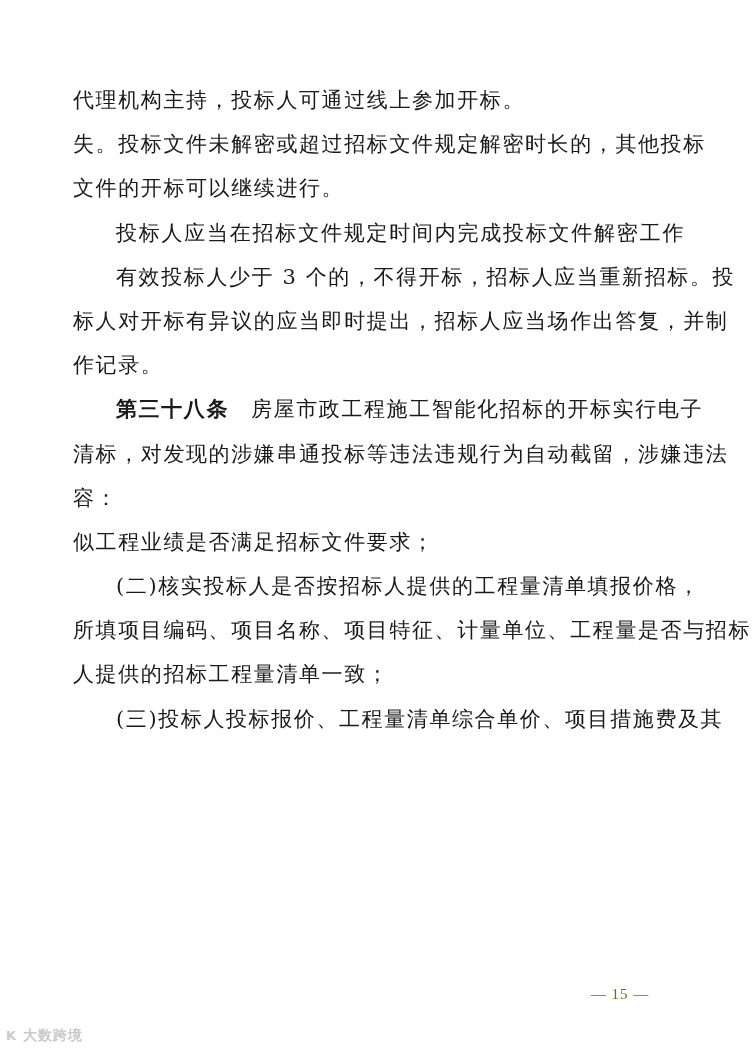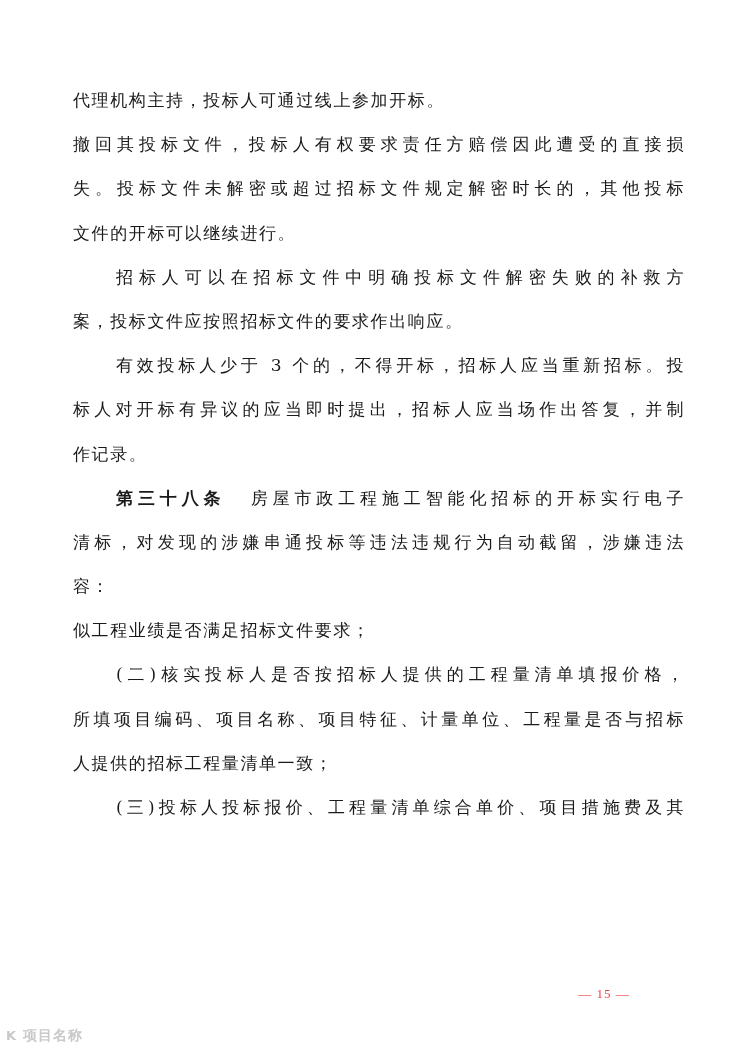--- a/index.html
+++ b/index.html
@@ -1,53 +1,51 @@
 <!DOCTYPE html>
 <html><head>
 <meta charset="utf-8">
 <style>
   html, body { margin:0; padding:0; background:#ffffff; }
   body { width:755px; height:1055px; position:relative; overflow:hidden;
          font-family:"DejaVu Serif", "Liberation Serif", serif; color:#1a1a1a; }
   .page { position:absolute; left:73px; top:78px; width:612px; }
-  .line { height:44.2px; line-height:44.2px; font-size:17px; white-space:nowrap;
+  .line { height:44.2px; line-height:44.2px; font-size:21px; white-space:nowrap;
           letter-spacing:1.6px; text-align:justify; text-align-last:justify; }
   .line.last { text-align-last:left; }
   .indent { padding-left:43px; }
   .bold { font-weight:bold; font-family:Liberation Mono, monospace; }
   .gap { display:inline-block; width:22px; }
-  .page-number { position:absolute; top:986px; left:544px; width:120px; text-align:center;
-                 font-size:13px; color:#ef4444; font-family:"Liberation Serif", serif; letter-spacing:1px; }
+  .page-number { position:absolute; top:986px; left:560px; width:120px; text-align:center;
+                 font-size:15px; color:#4d7c0f; font-family:"Liberation Serif", serif; letter-spacing:1px; }
   .watermark { position:absolute; left:6px; top:1027px; font-size:14px; color:#c9c9c9;
                font-family:"DejaVu Sans", sans-serif; font-weight:bold; letter-spacing:1px; }
   .watermark .logo { display:inline-block; font-size:13px; }
 </style>
 </head>
 <body>
 
 <div class="page">
   <div class="line last">代理机构主持，投标人可通过线上参加开标。</div>
-  <div class="line">撤回其投标文件，投标人有权要求责任方赔偿因此遭受的直接损</div>
   <div class="line">失。投标文件未解密或超过招标文件规定解密时长的，其他投标</div>
   <div class="line last">文件的开标可以继续进行。</div>
-  <div class="line indent">招标人可以在招标文件中明确投标文件解密失败的补救方</div>
-  <div class="line last">案，投标文件应按照招标文件的要求作出响应。</div>
+  <div class="line indent">投标人应当在招标文件规定时间内完成投标文件解密工作</div>
   <div class="line indent">有效投标人少于 3 个的，不得开标，招标人应当重新招标。投</div>
   <div class="line">标人对开标有异议的应当即时提出，招标人应当场作出答复，并制</div>
   <div class="line last">作记录。</div>
 
   <div class="line indent"><span class="bold">第三十八条</span><span class="gap"></span><span>房屋市政工程施工智能化招标的开标实行电子</span></div>
 
   <div class="line">清标，对发现的涉嫌串通投标等违法违规行为自动截留，涉嫌违法</div>
   <div class="line last">容：</div>
   <div class="line last">似工程业绩是否满足招标文件要求；</div>
   <div class="line indent">(二)核实投标人是否按招标人提供的工程量清单填报价格，</div>
   <div class="line">所填项目编码、项目名称、项目特征、计量单位、工程量是否与招标</div>
   <div class="line last">人提供的招标工程量清单一致；</div>
   <div class="line indent">(三)投标人投标报价、工程量清单综合单价、项目措施费及其</div>
 </div>
 
 <div class="page-number">— 15 —</div>
 
 <div class="watermark">
   <span class="logo">K</span>
-  <span>项目名称</span>
+  <span>大数跨境</span>
 </div>
 
 </body></html>

